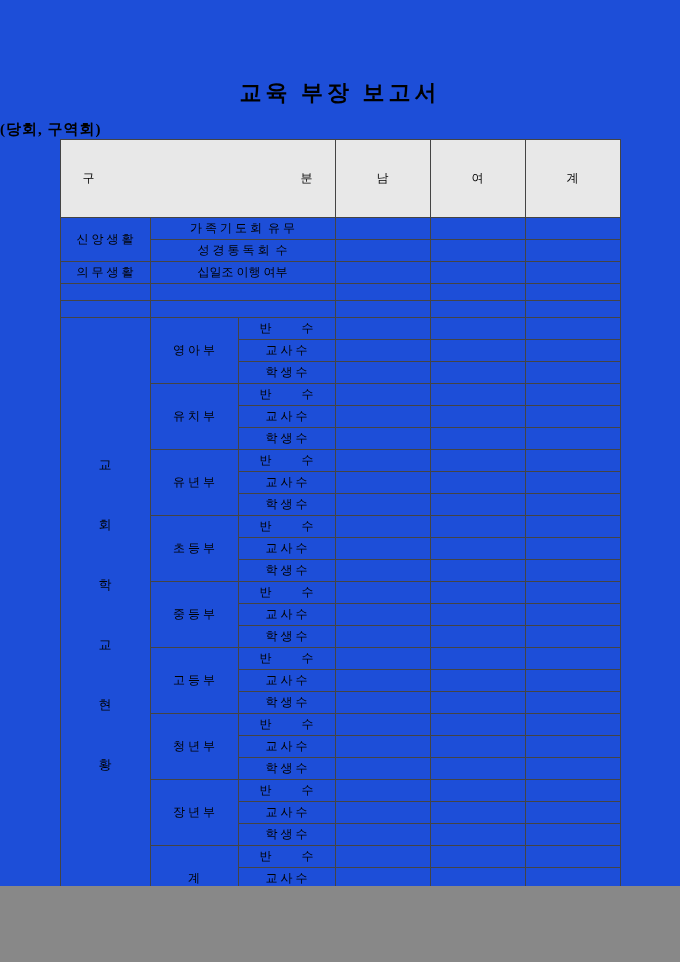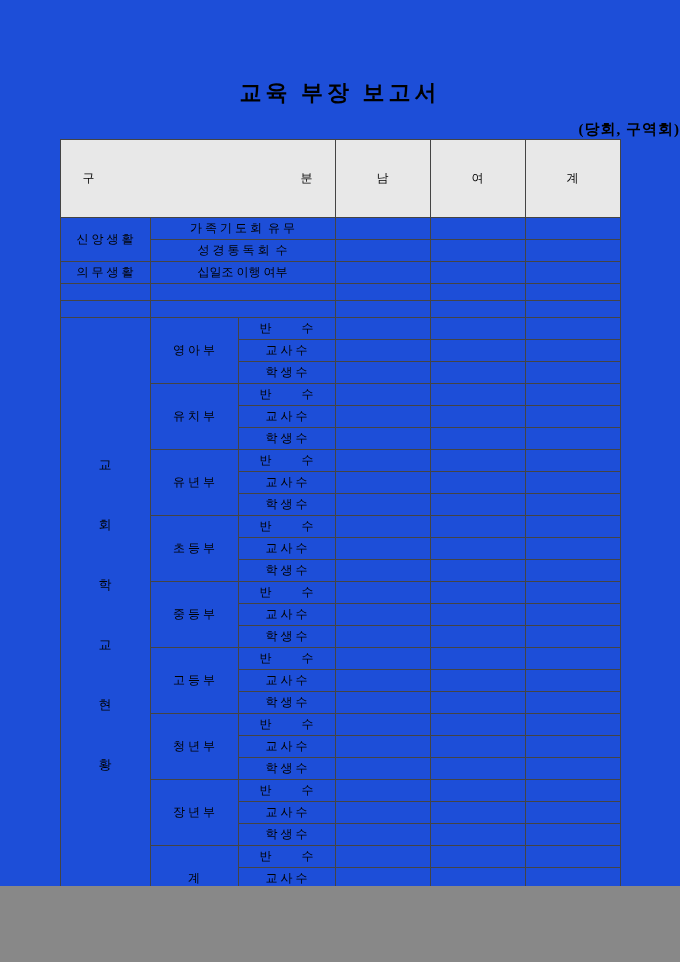--- a/index.html
+++ b/index.html
@@ -6,21 +6,21 @@
   .page {
     width:680px; height:886px; margin:0 auto; background:#1d4ed8;
     font-family:"Liberation Serif","DejaVu Serif",serif; color:#000;
     position:relative; overflow:hidden; box-sizing:border-box;
   }
   .title {
     text-align:center; padding-top:78px; font-size:22px; font-weight:bold;
     letter-spacing:4px;
   }
   .subtitle {
-    text-align:right; font-size:15px; font-weight:bold; margin-top:12px;
+    text-align:left; font-size:15px; font-weight:bold; margin-top:12px;
     letter-spacing:1px;
   }
   .church {
     margin:30px 0 6px 60px; font-size:13px; letter-spacing:1px;
   }
   table.report {
     border-collapse:collapse; margin:0 auto; width:560px; table-layout:fixed;
   }
   table.report td {
     border:1px solid #444; font-size:12px; text-align:center;

